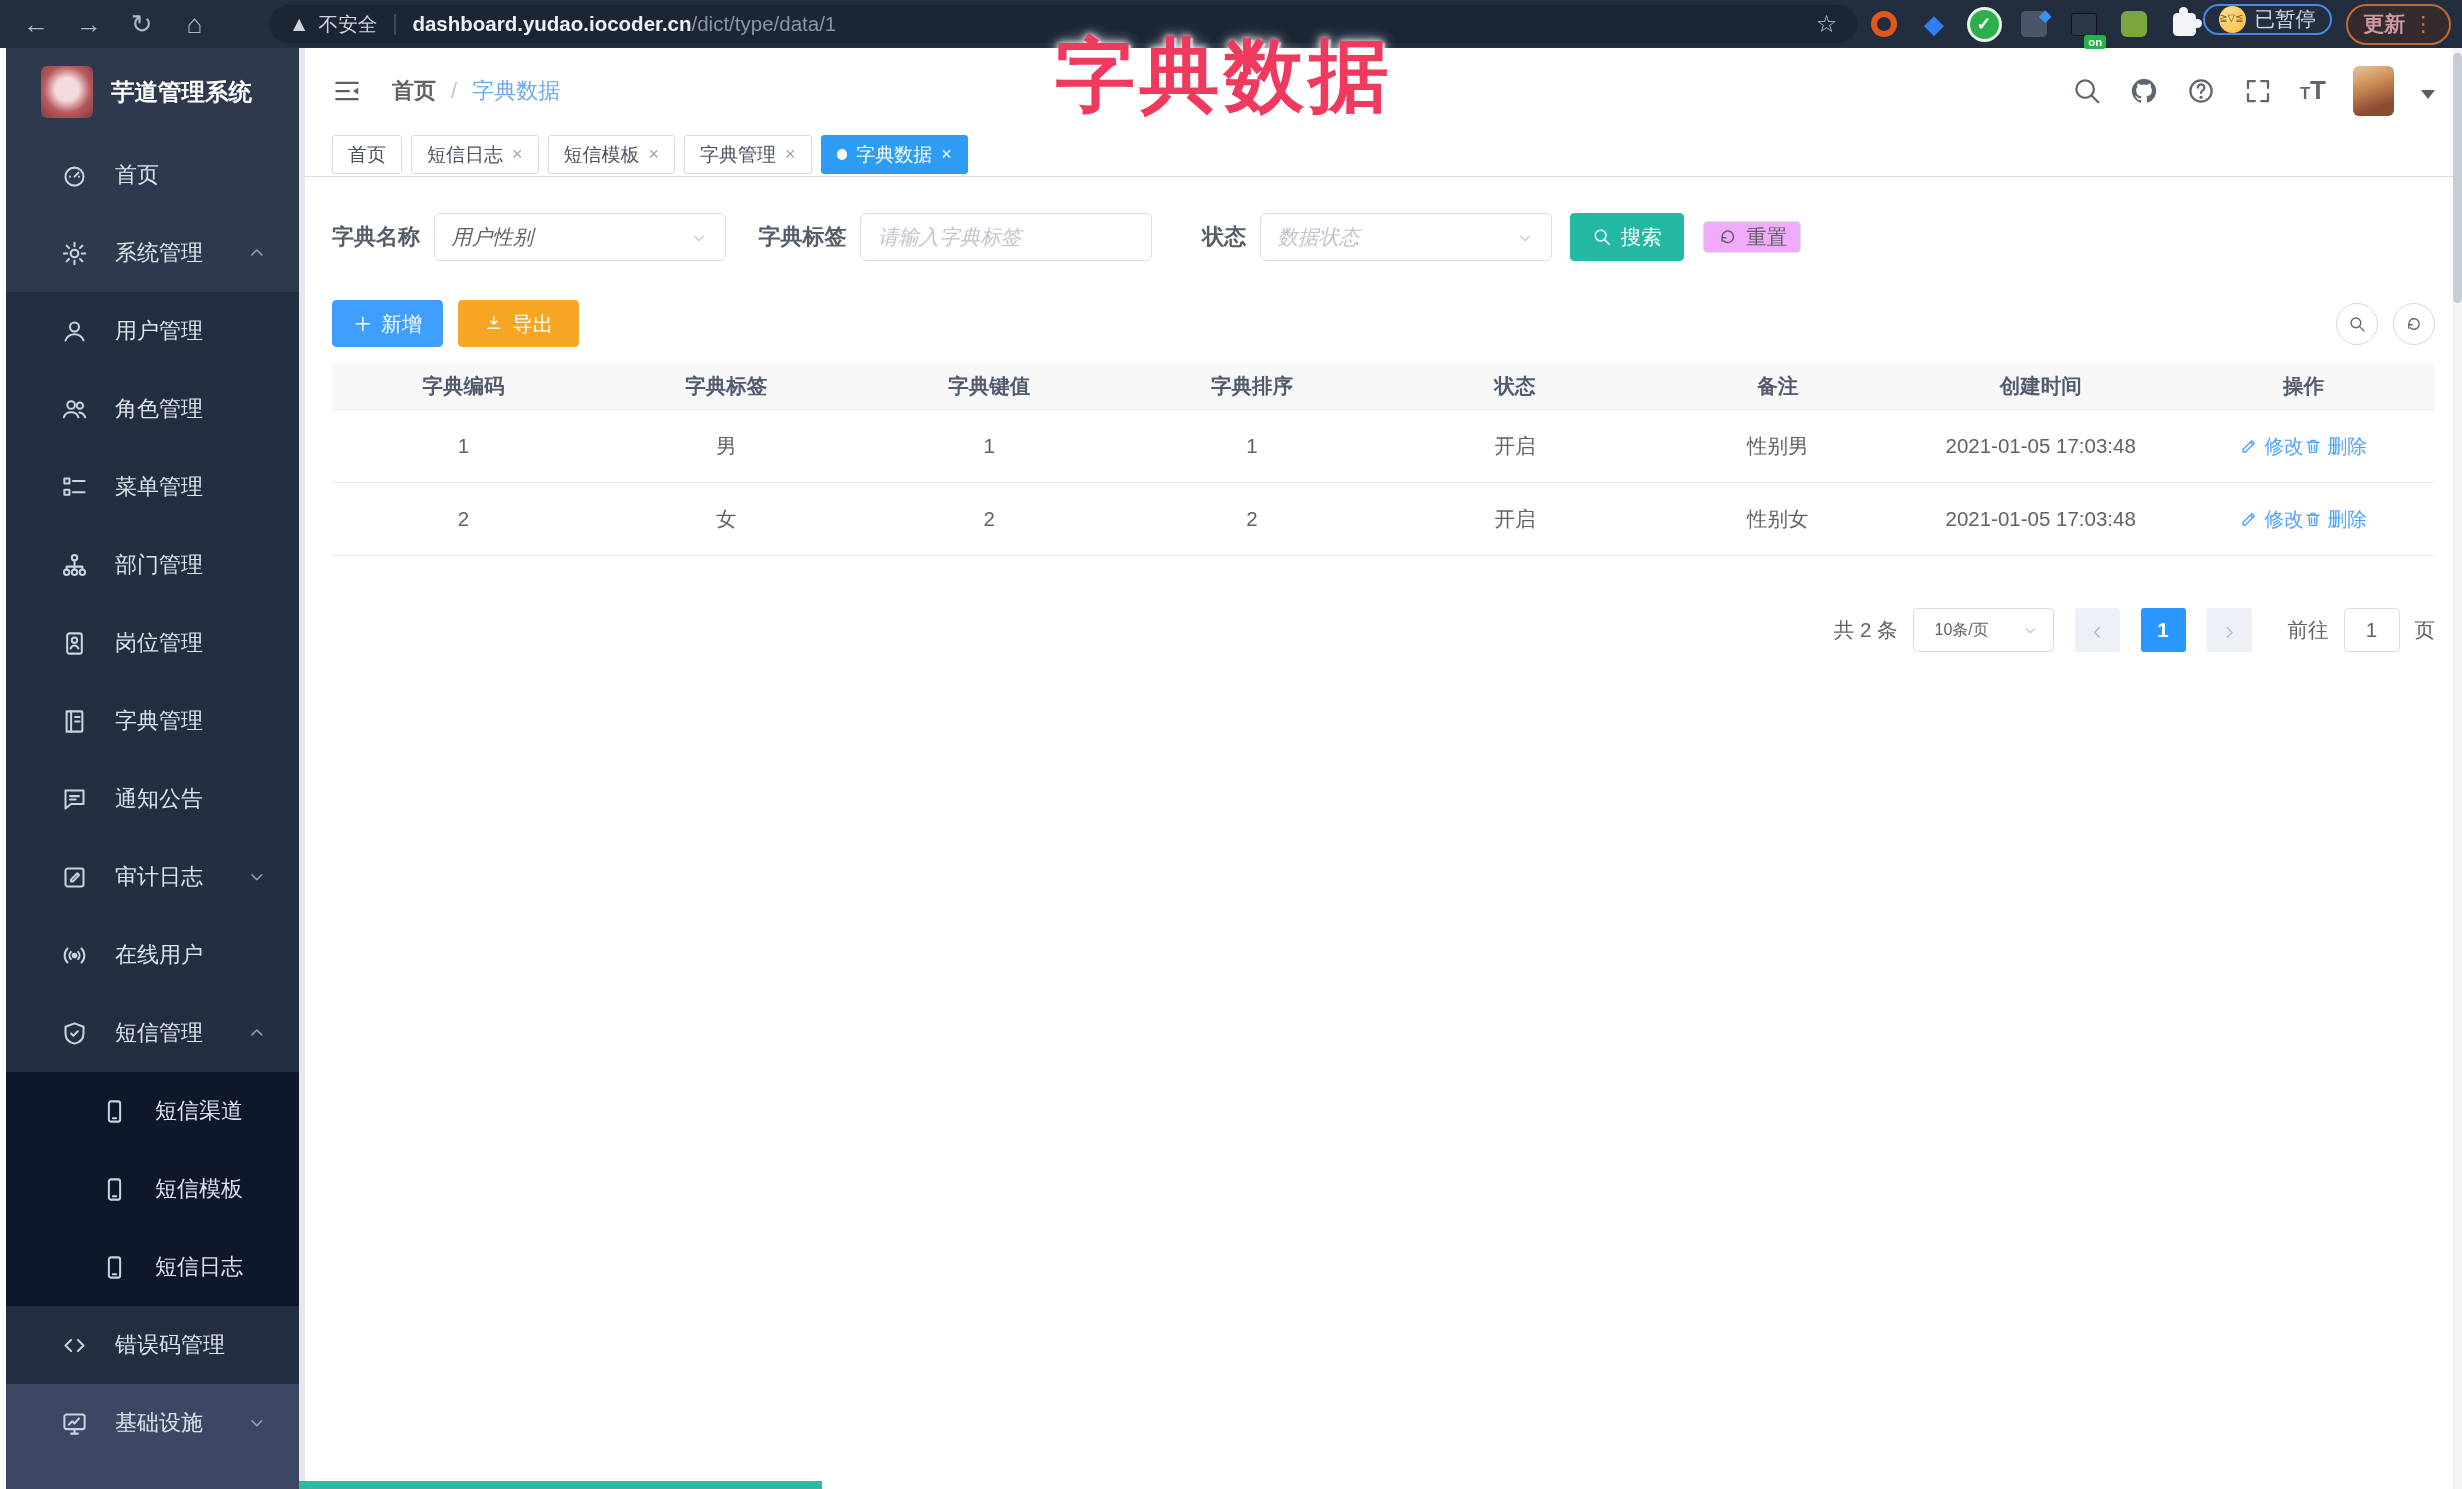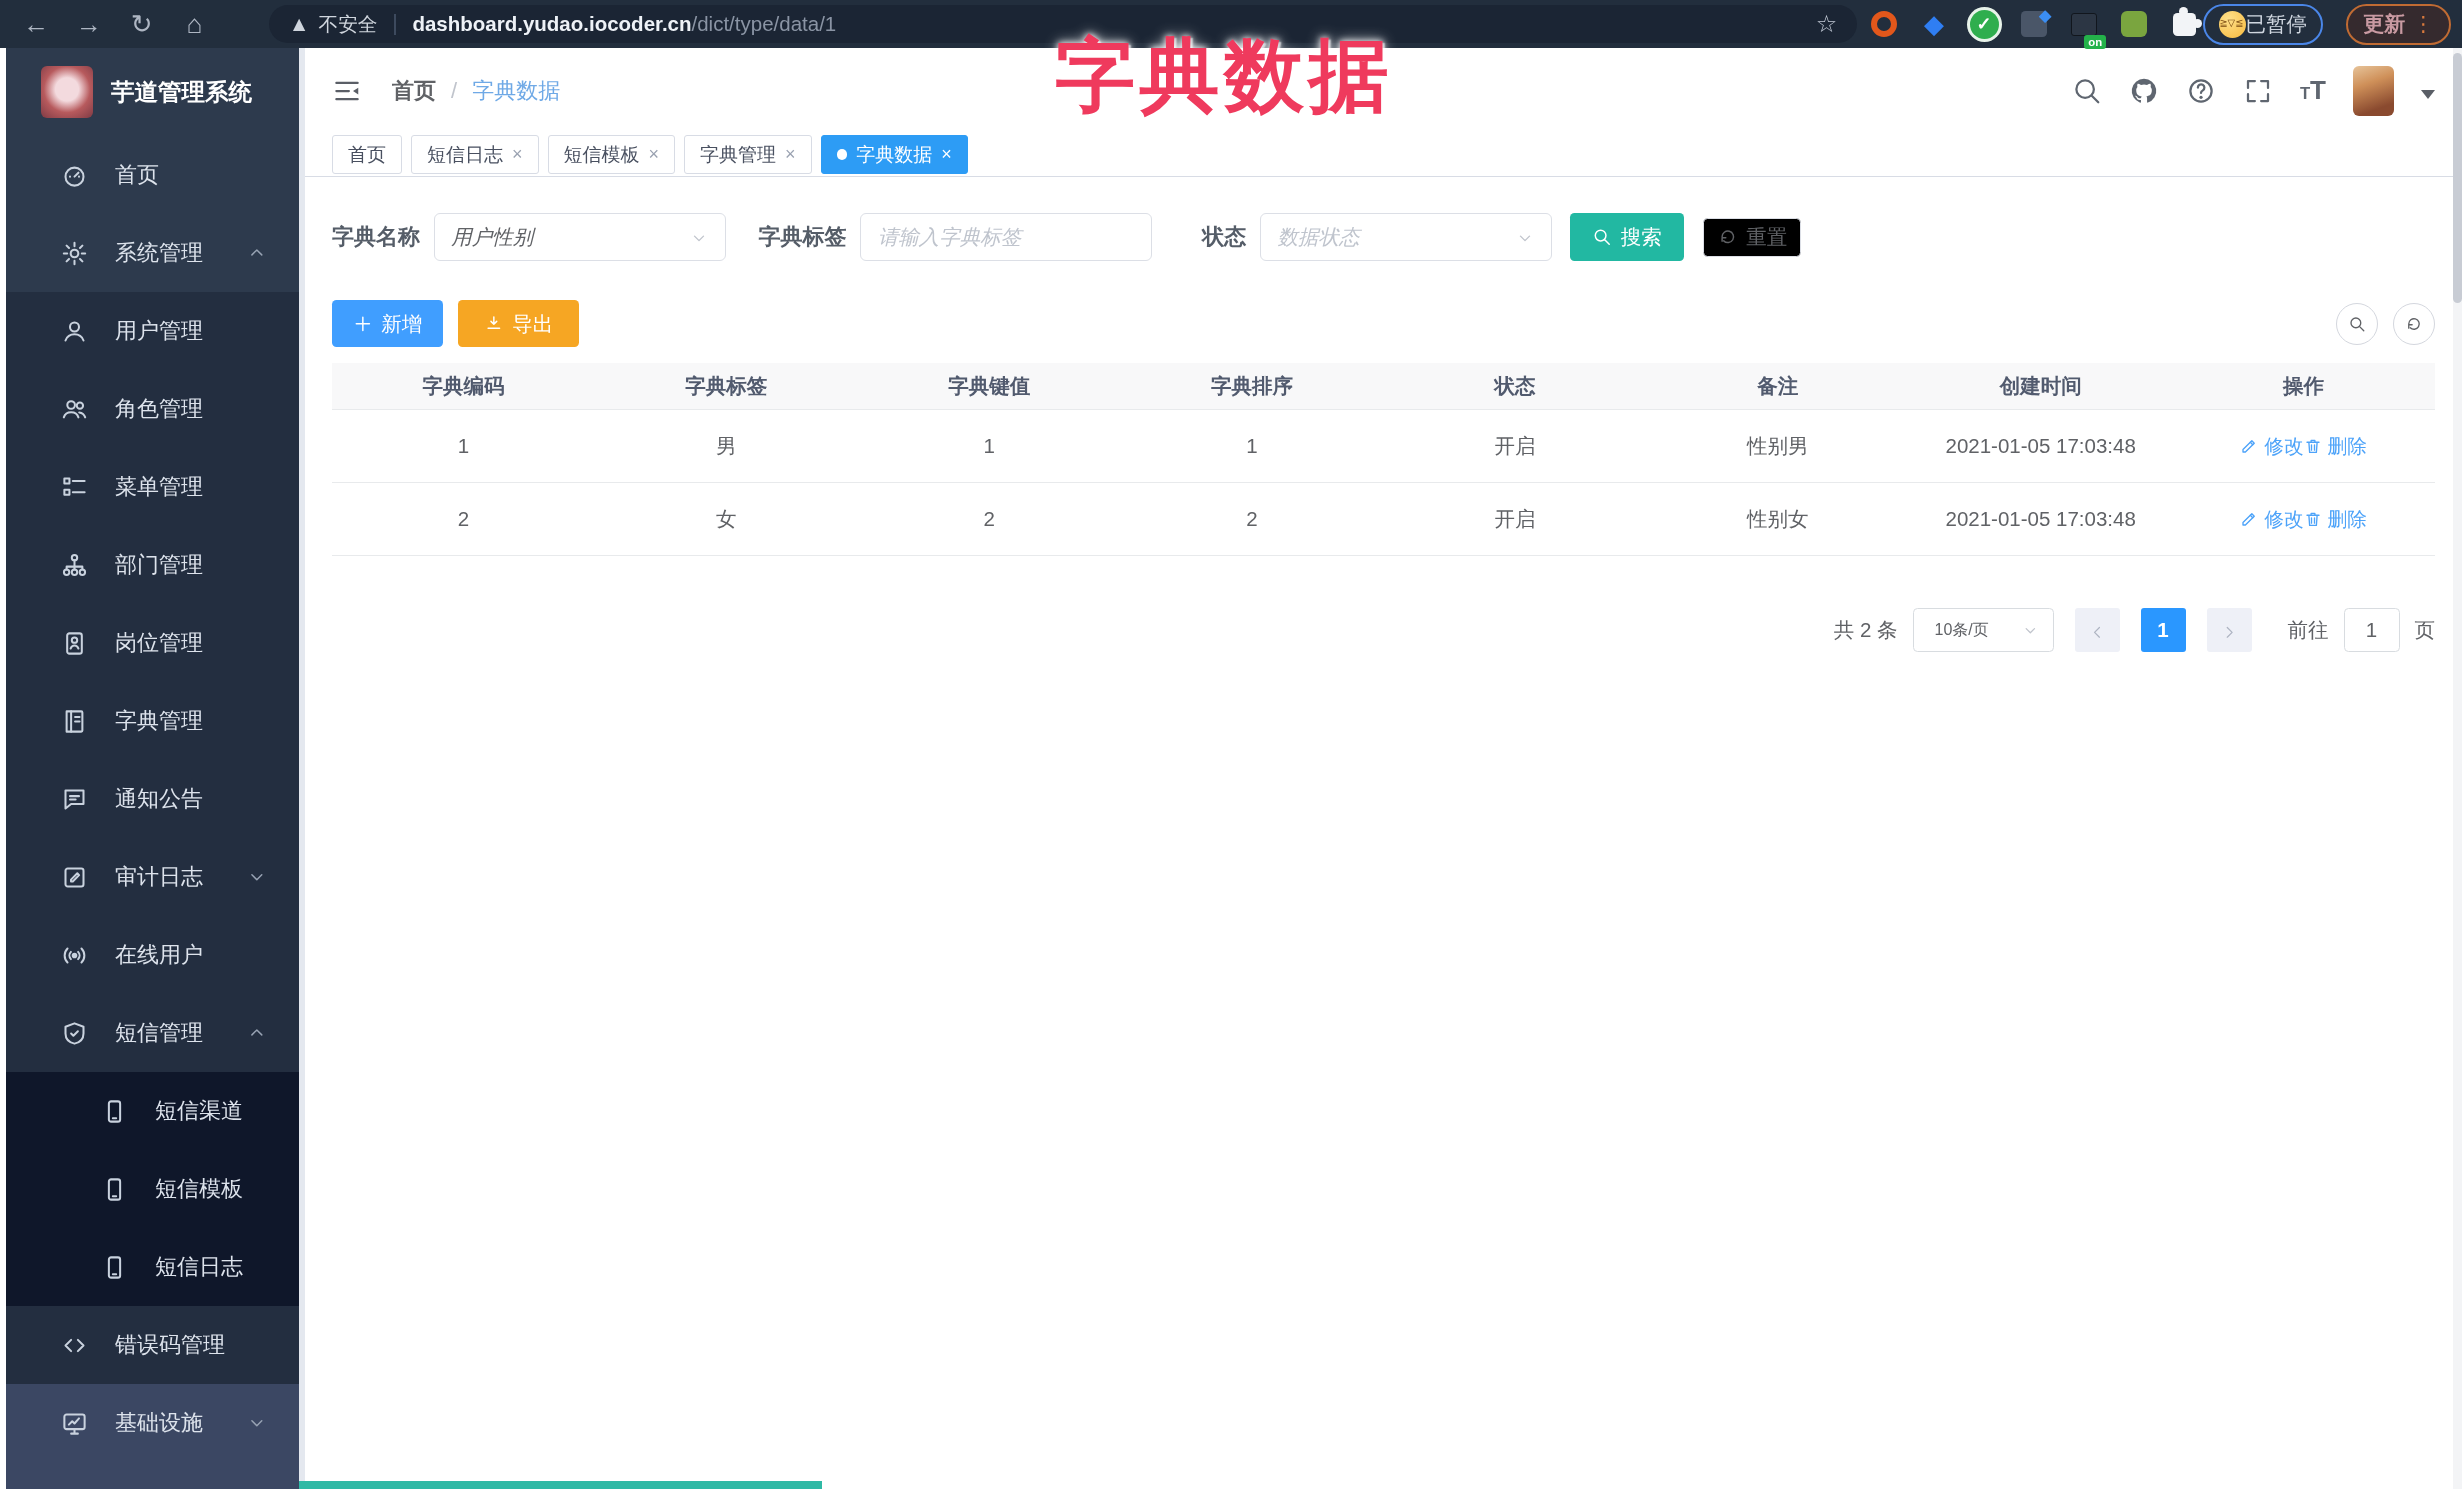--- a/index.html
+++ b/index.html
@@ -22,21 +22,21 @@
   .ext-gem { color:#2f7ef3; font-size:26px; }
   .ext-check { width:29px; height:29px; border-radius:50%; background:#2fae4e; color:#fff; font-size:18px; font-weight:bold; display:flex; align-items:center; justify-content:center; box-shadow:0 0 0 3px #e8f3ea; }
   .ext-sliders { width:26px; height:26px; background:#4a5668; border-radius:4.5px; position:relative; }
   .ext-sliders:after { content:"◆"; position:absolute; right:-4.5px; top:-6px; color:#3b8ef3; font-size:16.7px; }
   .ext-dark { width:26px; height:23px; background:#2c3644; border-radius:3px; position:relative; border:1.5px solid #11161d; }
   .ext-on { position:absolute; right:-6px; bottom:-9px; background:#24b24a; color:#fff; font-size:11.4px; font-weight:bold; padding:0.8px 3.8px; border-radius:3px; }
   .ext-leaf { width:26px; height:26px; border-radius:6px; background:#7aa53f; }
   .ext-puzzle { width:23px; height:23px; background:#f2f4f7; border-radius:4.5px; position:relative; }
   .ext-puzzle:before { content:""; position:absolute; top:-6px; left:6.8px; width:9px; height:9px; border-radius:50%; background:#f2f4f7; }
   .ext-puzzle:after { content:""; position:absolute; right:-6px; top:6.8px; width:9px; height:9px; border-radius:50%; background:#f2f4f7; }
-  .paused-pill { position:absolute; left:2203px; top:3.8px; height:41px; border-radius:20.5px; border:2.3px solid #4a86e8; display:flex; align-items:center; padding:0 13.6px; }
+  .paused-pill { position:absolute; left:2203px; top:3.8px; height:31px; border-radius:20.5px; border:2.3px solid #4a86e8; display:flex; align-items:center; gap:9px; padding:0 13.6px; }
   .emoji { width:27px; height:27px; border-radius:50%; background:radial-gradient(circle at 35% 30%, #ffe08a, #f6b93d); position:relative; }
   .emoji:after { content:"≧▽≦"; position:absolute; left:0.8px; top:6px; font-size:9.8px; color:#7a4a12; }
   .paused-label { color:#cfd6df; font-size:20.5px; }
   .update-pill { position:absolute; left:2346px; top:3.8px; height:41px; width:105px; border-radius:20.5px; border:2.3px solid #c06b33; background:#352a2e; display:flex; align-items:center; justify-content:center; gap:7.6px; }
   .update-label { color:#c republic;} 
   .update-label { color:#c99aa2; font-size:21px; font-weight:bold; }
   .update-dots { color:#d97a3d; font-size:21px; }
 
   
   .overlay-title { position:absolute; left:1055px; top:23px; z-index:99; font-size:80px; font-weight:bold; letter-spacing:4.5px; color:#ef3a5d;
@@ -88,21 +88,21 @@
   .filter-row { display:flex; align-items:center; height:48px; }
   .f-label { font-size:22px; font-weight:bold; color:#555d68; }
   .sel, .inp { width:292px; height:48px; border:1.5px solid #dcdfe6; border-radius:6px; background:#fff; display:flex; align-items:center; padding:0 16.7px; font-size:20.5px; }
   .sel .val { color:#606266; }
   .sel .ph, .inp::placeholder { color:#bfc4cd; }
   .sel .sel-caret { margin-left:auto; width:18px; height:18px; color:#c0c4cc; }
   .inp { color:#606266; outline:none; }
   .btn { display:flex; align-items:center; justify-content:center; gap:9px; border-radius:4.5px; font-size:20.5px; border:none; cursor:pointer; }
   .btn .bic { width:19.7px; height:19.7px; }
   .btn-search { width:114px; height:48px; background:#22b8a2; color:#fff; margin-left:18px; }
-  .btn-reset { width:98px; height:39px; background:#000000; color:#606266; border:1.5px solid #dcdfe6; margin-left:19.7px; }
+  .btn-reset { width:98px; height:32px; background:#f0abfc; color:#606266; border:1.5px solid #dcdfe6; margin-left:19.7px; }
   .ml18 { margin-left:13.6px;font-style:italic; } .ml44 { margin-left:33px; } .ml66 { margin-left:50px; }
 
   .toolbar-row { display:flex; align-items:center; margin-top:39px; height:47px; }
   .btn-add { width:111px; height:47px; background:#409eff; color:#fff; }
   .btn-export { width:121px; height:47px; background:#f6a623; color:#fff; margin-left:15px; }
   .circle-btns { margin-left:auto; display:flex; gap:15px; }
   .cbtn { width:42px; height:42px; border-radius:50%; border:1.5px solid #d4d7de; background:#fff; display:flex; align-items:center; justify-content:center; color:#606266; cursor:pointer; }
   .cbtn .bic { width:18px; height:18px; }
 
   

